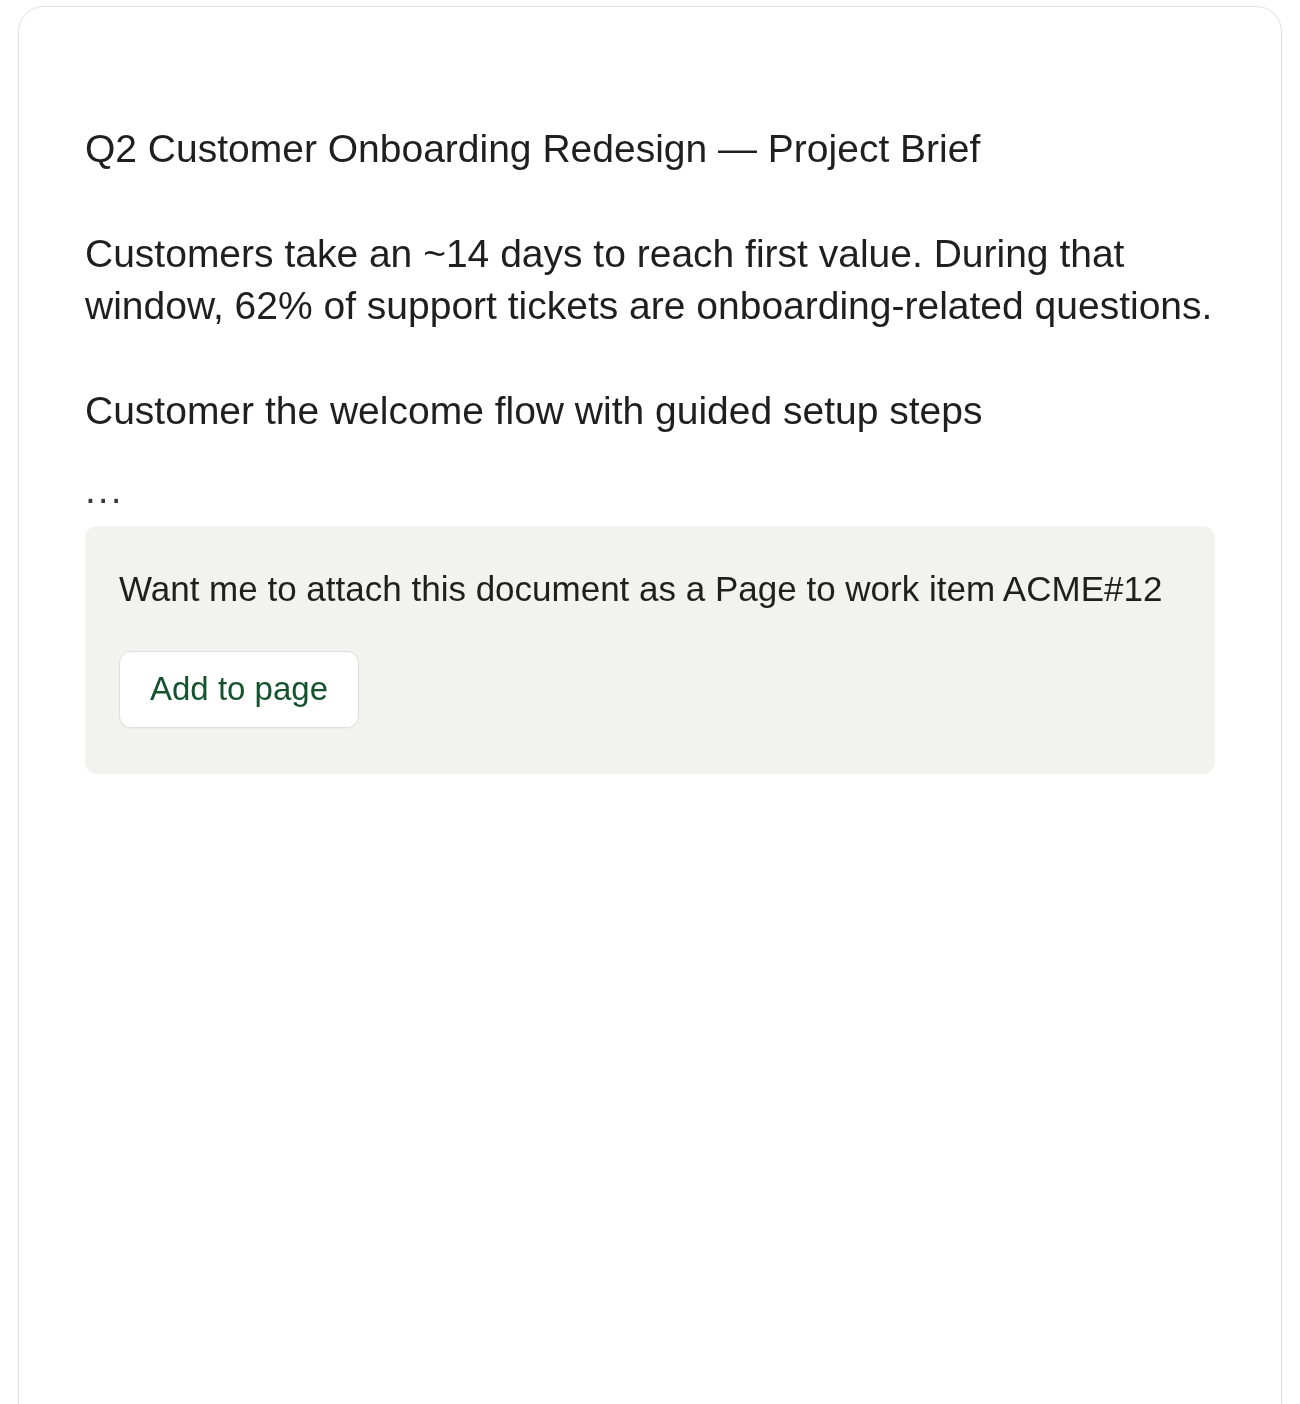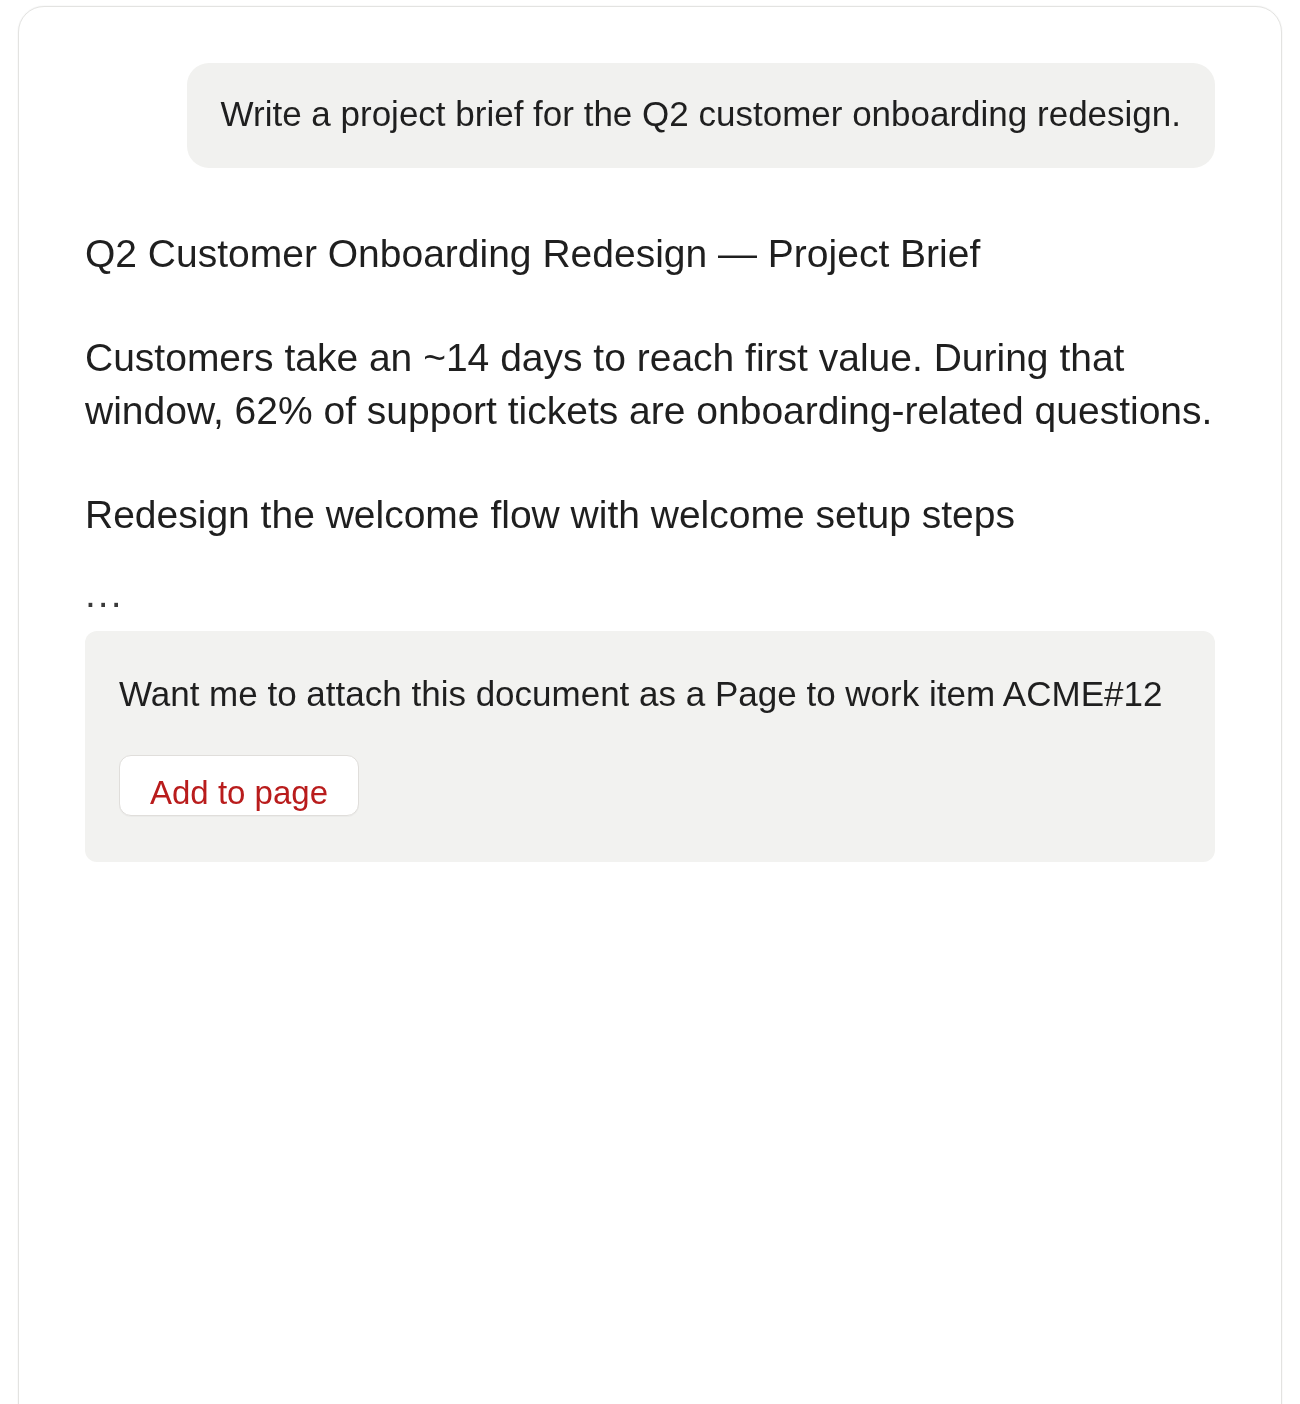--- a/index.html
+++ b/index.html
@@ -125,45 +125,42 @@
     color: #1f1f1f;
   }
   .suggestion-actions {
     margin-top: 38px;
   }
   .add-page-btn {
     display: inline-block;
     background: #ffffff;
     border: 1px solid #e0dedb;
     border-radius: 12px;
-    padding: 20px 30px 6px 30px;
+    padding: 20px 30px 22px 30px;
     font-size: 33px;
-    color: #b91c1c;
+    color: #14532d;
     font-family: "Liberation Sans", sans-serif;
     cursor: pointer;
     line-height: 1;
     box-shadow: 0 1px 1px rgba(0,0,0,0.03);
   }
 </style>
 </head>
 <body>
 
 <div class="app-window">
 
 
   <div class="conversation">
 
-    <div class="user-row">
-      <div class="user-bubble">Write a project brief for the Q2 customer onboarding redesign.</div>
-    </div>
 
     <div class="assistant">
       <div class="doc-title">Q2 Customer Onboarding Redesign — Project Brief</div>
       <p>Customers take an ~14 days to reach first value. During that window, 62% of support tickets are onboarding-related questions.</p>
-      <p>Redesign the welcome flow with welcome setup steps</p>
+      <p>Customer the welcome flow with guided setup steps</p>
       <div class="ellipsis">...</div>
     </div>
 
     <div class="suggestion-card">
       <div class="suggestion-text">Want me to attach this document as a Page to work item ACME#12</div>
       <div class="suggestion-actions">
         <button class="add-page-btn">Add to page</button>
       </div>
     </div>
 

